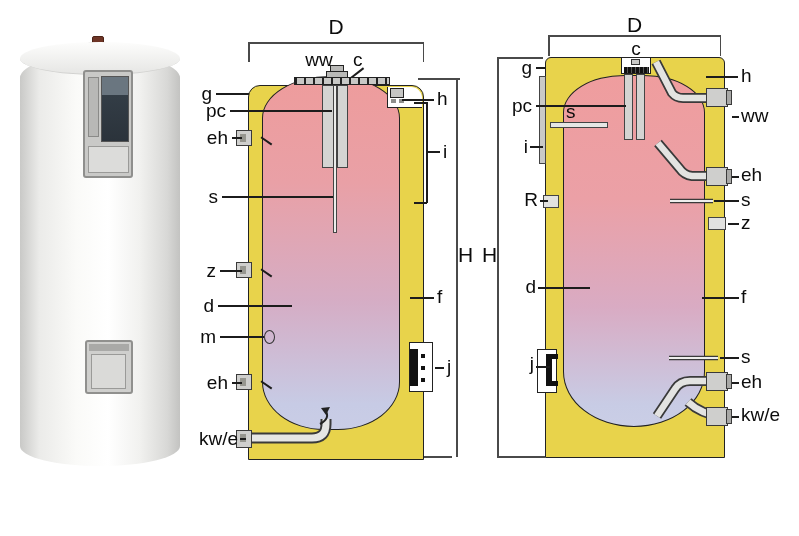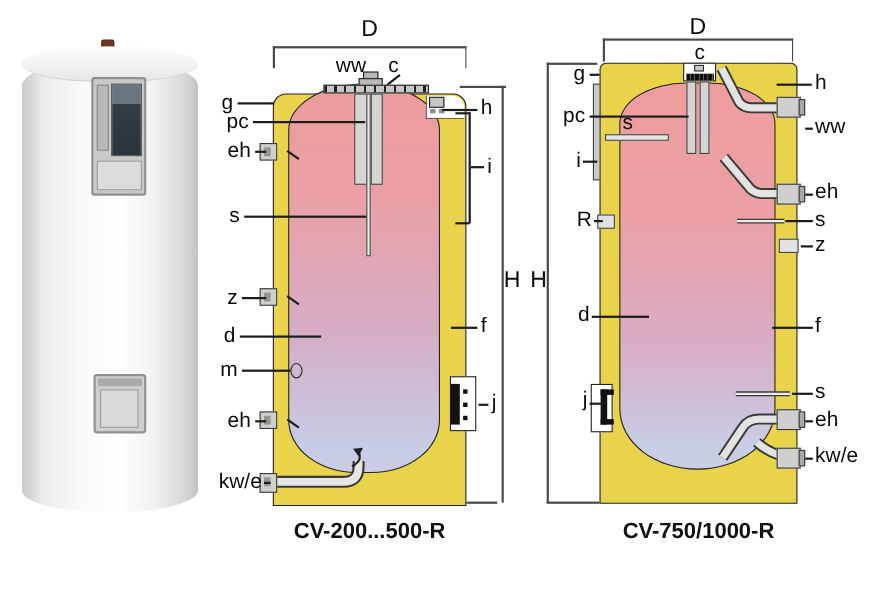--- a/index.html
+++ b/index.html
@@ -142,21 +142,20 @@
     <div class="ln" style="left:220px;top:297px;width:24px;"></div>
     <div class="lbl" style="left:247px;top:286px;">f</div>
     <div class="ln" style="left:245px;top:367px;width:9px;"></div>
     <div class="lbl" style="left:257px;top:356px;">j</div>
 
     <div class="vln dim" style="left:266px;top:78px;height:379px;"></div>
     <div class="ln dim" style="left:228px;top:78px;width:42px;"></div>
     <div class="ln dim" style="left:234px;top:456px;width:28px;"></div>
     <div class="lbl dimlbl" style="left:268px;top:244px;">H</div>
 
-    <div class="cap" style="left:58px;top:472px;width:176px;">CV-200...500-R</div>
   </div>
 
   <div class="diag" style="left:480px;width:319px;">
 
     <div class="lbl dimlbl" style="left:68px;top:14px;width:173px;text-align:center;">D</div>
     <div class="ln dim" style="left:68px;top:35px;width:173px;"></div>
     <div class="vln dim" style="left:68px;top:35px;height:21px;"></div>
     <div class="vln dim" style="left:239.5px;top:35px;height:21px;"></div>
 
     <div class="vln dim" style="left:17px;top:57px;height:400px;"></div>
@@ -235,16 +234,15 @@
     <div class="lbl" style="left:261px;top:212px;">z</div>
     <div class="ln" style="left:222px;top:297px;width:37px;"></div>
     <div class="lbl" style="left:261px;top:286px;">f</div>
     <div class="ln" style="left:240px;top:357px;width:19px;"></div>
     <div class="lbl" style="left:261px;top:346px;">s</div>
     <div class="ln" style="left:252px;top:382px;width:7px;"></div>
     <div class="lbl" style="left:261px;top:371px;">eh</div>
     <div class="ln" style="left:252px;top:416px;width:7px;"></div>
     <div class="lbl" style="left:261px;top:404px;">kw/e</div>
 
-    <div class="cap" style="left:65px;top:472px;width:180px;">CV-750/1000-R</div>
   </div>
 
 </div>
 
 </body></html>

